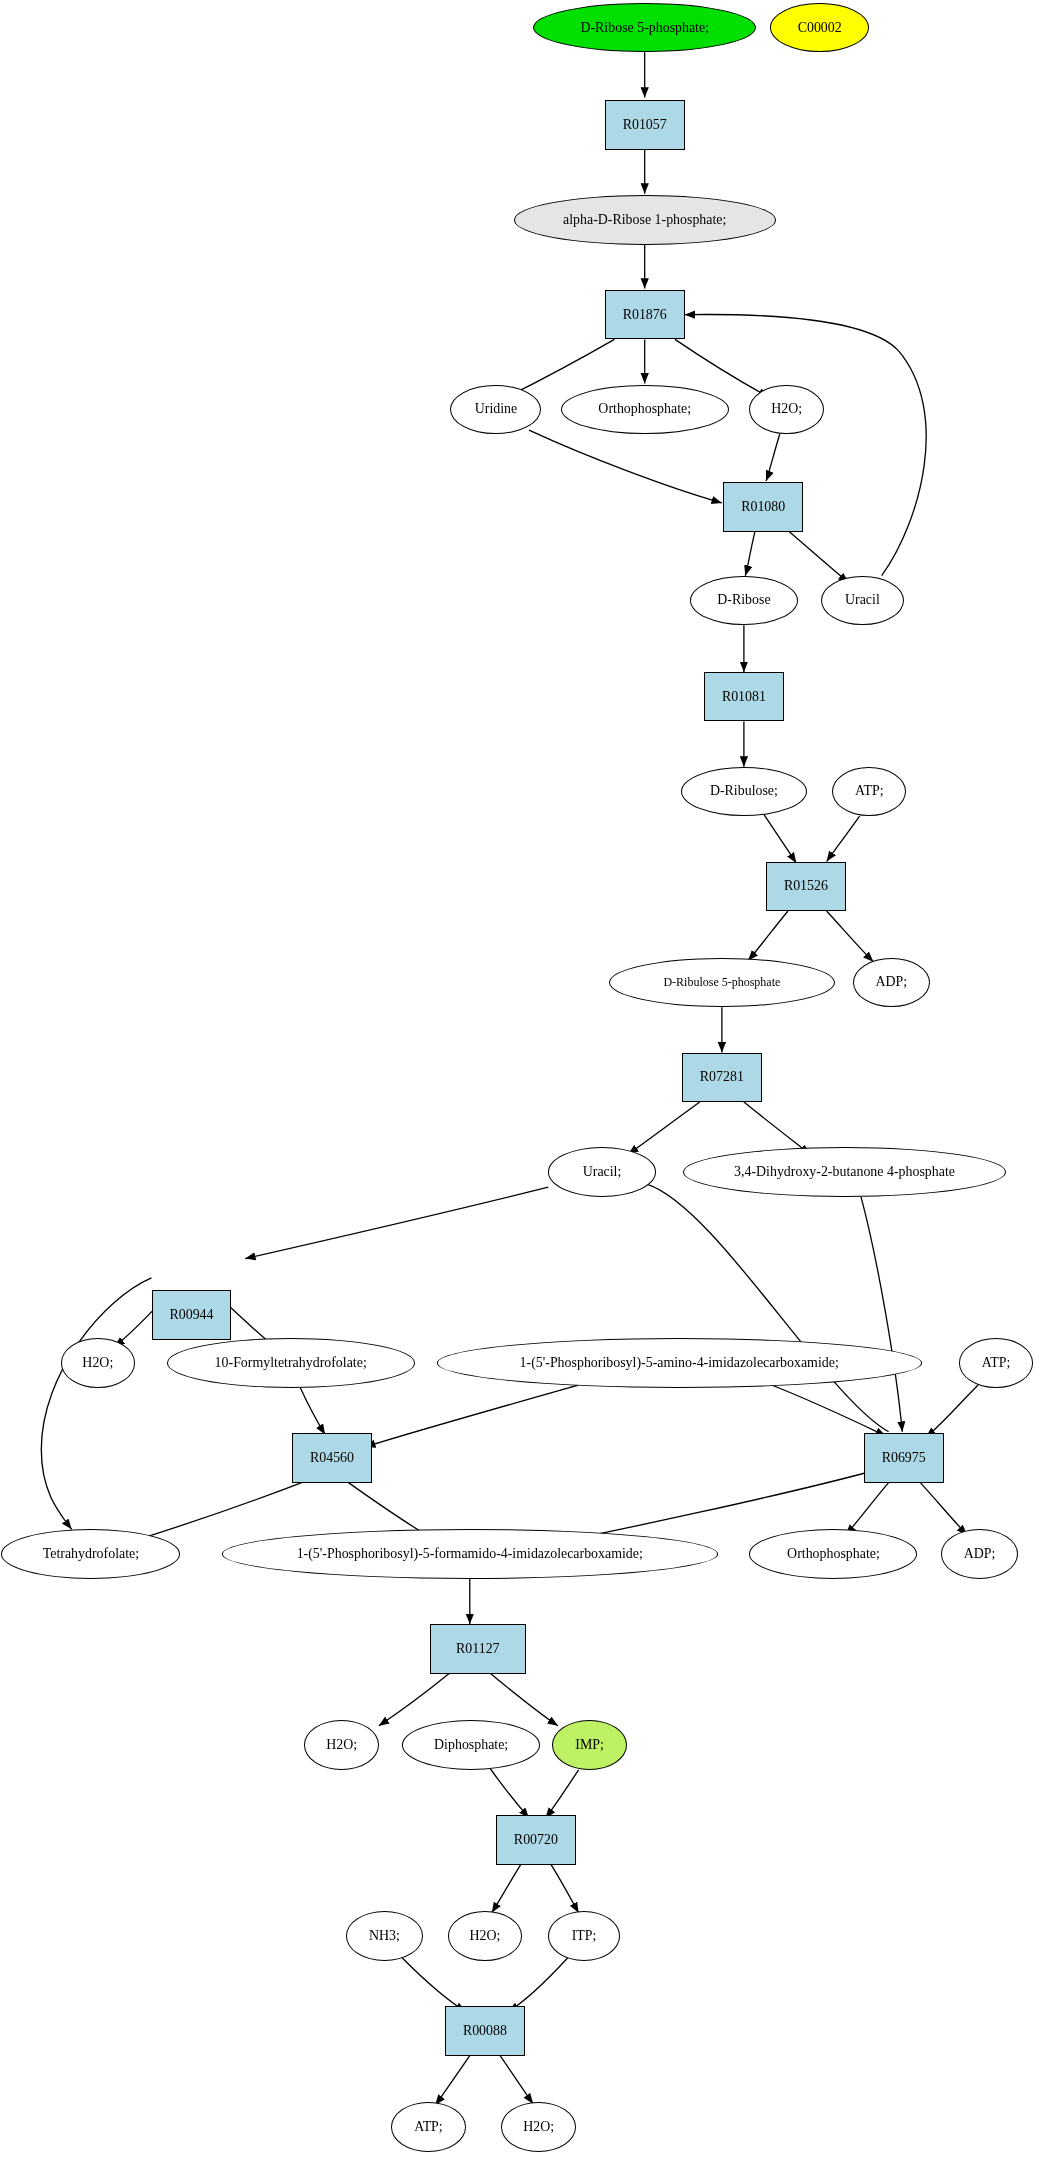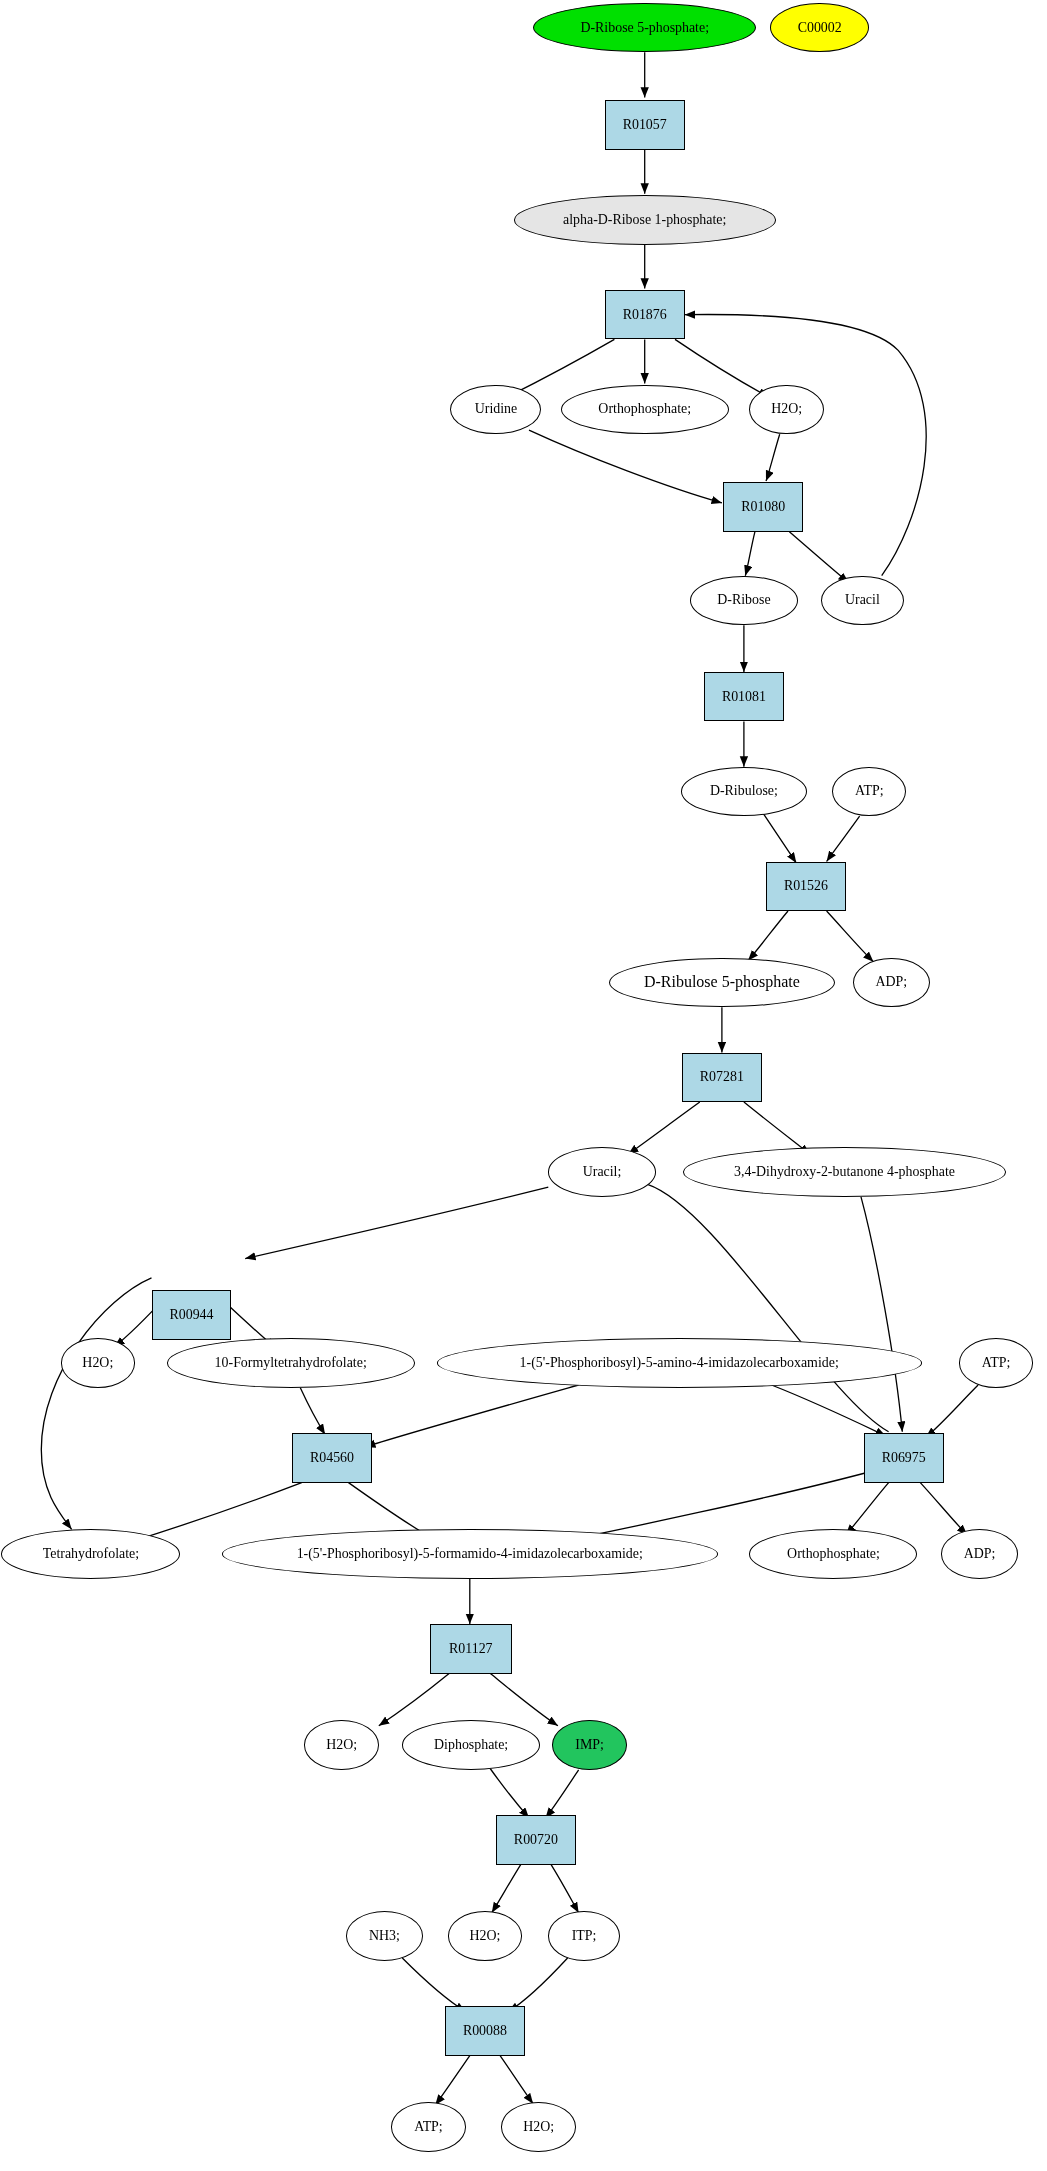--- a/index.html
+++ b/index.html
@@ -112,21 +112,21 @@
       </div>
       <div class="node ell" style="left: 680.55px; top: 766.72px; width: 126.742px; height: 49.4658px; background: rgb(255, 255, 255); font-size: 13.91px;">
         <span>D-Ribulose;</span>
       </div>
       <div class="node ell" style="left: 832.089px; top: 766.72px; width: 74.3921px; height: 49.4658px; background: rgb(255, 255, 255); font-size: 13.91px;">
         <span>ATP;</span>
       </div>
       <div class="node rect" style="left: 765.963px; top: 861.53px; width: 79.9026px; height: 49.4658px; background: rgb(173, 216, 230); font-size: 13.91px;">
         <span>R01526</span>
       </div>
-      <div class="node ell" style="left: 608.913px; top: 957.713px; width: 225.932px; height: 49.4658px; background: rgb(255, 255, 255); font-size: 16px;">
+      <div class="node ell" style="left: 608.913px; top: 957.713px; width: 225.932px; height: 49.4658px; background: rgb(255, 255, 255); font-size: 12px;">
         <span>D-Ribulose 5-phosphate</span>
       </div>
       <div class="node ell" style="left: 852.754px; top: 957.713px; width: 77.1474px; height: 49.4658px; background: rgb(255, 255, 255); font-size: 13.91px;">
         <span>ADP;</span>
       </div>
       <div class="node rect" style="left: 681.928px; top: 1052.52px; width: 79.9026px; height: 49.4658px; background: rgb(173, 216, 230); font-size: 13.91px;">
         <span>R07281</span>
       </div>
       <div class="node ell" style="left: 548.297px; top: 1147.33px; width: 107.455px; height: 49.4658px; background: rgb(255, 255, 255); font-size: 13.91px;">
         <span>Uracil;</span>
@@ -160,30 +160,30 @@
       </div>
       <div class="node ell" style="left: 221.799px; top: 1529.32px; width: 495.947px; height: 49.4658px; background: rgb(255, 255, 255); font-size: 13.91px;">
         <span>1-(5'-Phosphoribosyl)-5-formamido-4-imidazolecarboxamide;</span>
       </div>
       <div class="node ell" style="left: 749.432px; top: 1529.32px; width: 168.071px; height: 49.4658px; background: rgb(255, 255, 255); font-size: 13.91px;">
         <span>Orthophosphate;</span>
       </div>
       <div class="node ell" style="left: 940.922px; top: 1529.32px; width: 77.1474px; height: 49.4658px; background: rgb(255, 255, 255); font-size: 13.91px;">
         <span>ADP;</span>
       </div>
-      <div class="node rect" style="left: 429.821px; top: 1624.13px; width: 82px; height: 49.4658px; background: rgb(173, 216, 230); font-size: 13.91px;">
+      <div class="node rect" style="left: 429.821px; top: 1624.13px; width: 96px; height: 49.4658px; background: rgb(173, 216, 230); font-size: 13.91px;">
         <span>R01127</span>
       </div>
       <div class="node ell" style="left: 304.457px; top: 1720.31px; width: 74.3921px; height: 49.4658px; background: rgb(255, 255, 255); font-size: 13.91px;">
         <span>H2O;</span>
       </div>
       <div class="node ell" style="left: 402.268px; top: 1720.31px; width: 137.763px; height: 49.4658px; background: rgb(255, 255, 255); font-size: 13.91px;">
         <span>Diphosphate;</span>
       </div>
-      <div class="node ell" style="left: 552.43px; top: 1720.31px; width: 74.3921px; height: 49.4658px; background: #22c55e; font-size: 13.91px;">
+      <div class="node ell" style="left: 552.43px; top: 1720.31px; width: 74.3921px; height: 49.4658px; background: #bef264; font-size: 13.91px;">
         <span>IMP;</span>
       </div>
       <div class="node rect" style="left: 495.947px; top: 1815.12px; width: 79.9026px; height: 49.4658px; background: rgb(173, 216, 230); font-size: 13.91px;">
         <span>R00720</span>
       </div>
       <div class="node ell" style="left: 345.786px; top: 1911.3px; width: 77.1474px; height: 49.4658px; background: rgb(255, 255, 255); font-size: 13.91px;">
         <span>NH3;</span>
       </div>
       <div class="node ell" style="left: 447.73px; top: 1911.3px; width: 74.3921px; height: 49.4658px; background: rgb(255, 255, 255); font-size: 13.91px;">
         <span>H2O;</span>

